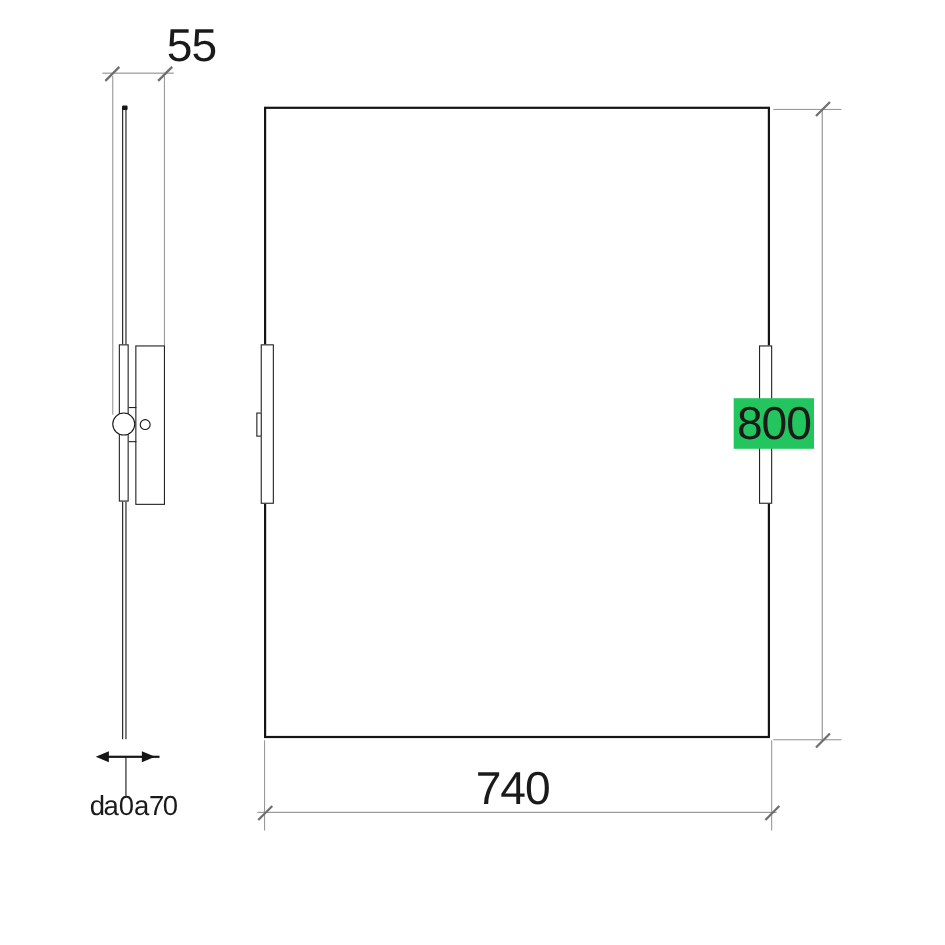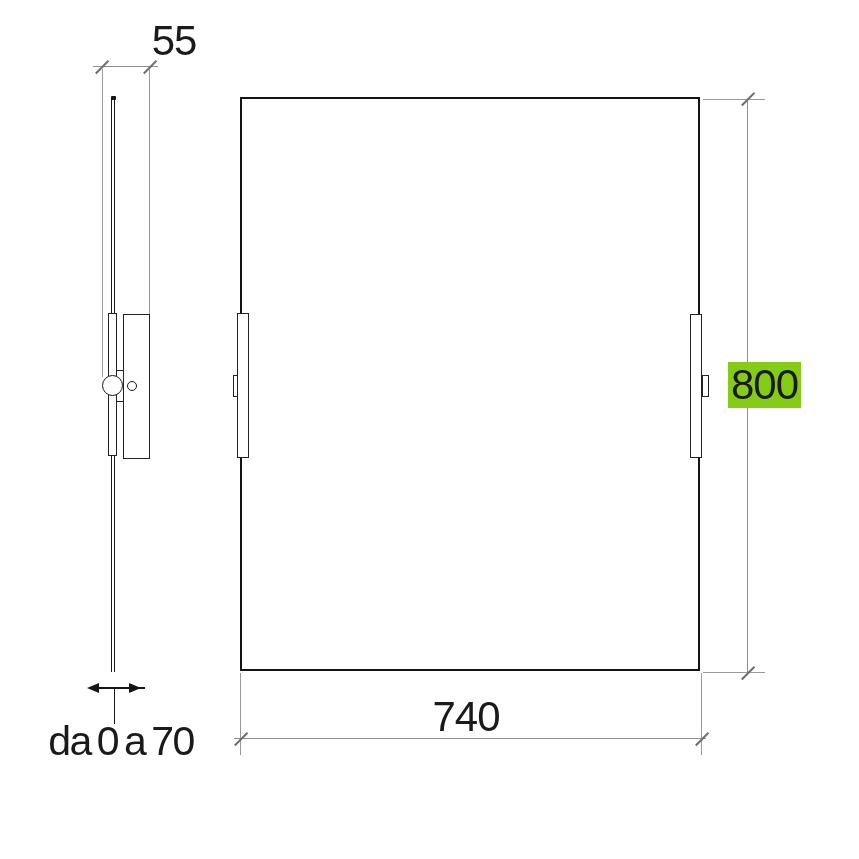--- a/index.html
+++ b/index.html
@@ -60,40 +60,40 @@
 
     <div class="circle" style="left:127px;top:381px;width:8px;height:8px;border:1.3px solid #161616;z-index:3;"></div>
 
     <div>
       <div class="abs blk" style="left:95px;top:687.3px;width:50px;height:1.6px;"></div>
       <div class="arrowhead" style="left:87px;top:683px;border-top:5px solid transparent;border-bottom:5px solid transparent;border-right:12px solid #161616;"></div>
       <div class="arrowhead" style="left:129px;top:683px;border-top:5px solid transparent;border-bottom:5px solid transparent;border-left:12px solid #161616;"></div>
       <div class="abs blk" style="left:113.8px;top:688px;width:1.3px;height:36px;"></div>
     </div>
 
-    <div class="abs dimtext" style="left:45px;top:721px;width:152px;text-align:center;font-size:41px;letter-spacing:-1.5px;word-spacing:-4px;">da 0 a 70</div>
+    <div class="abs dimtext" style="left:45px;top:721px;width:152px;text-align:center;font-size:25px;letter-spacing:-1.5px;word-spacing:-4px;">da 0 a 70</div>
   </div>
 
   <div>
 
     <div class="abs" style="left:240px;top:97px;width:456px;height:570px;background:#fff;
                 border:2.3px solid #141414;z-index:1;"></div>
 
     <div class="rect" style="left:237px;top:313px;width:10px;height:142.5px;z-index:2;"></div>
     <div class="rect" style="left:232.5px;top:375px;width:3.5px;height:20px;border-width:1.2px;z-index:2;"></div>
 
     <div class="rect" style="left:690px;top:314px;width:10px;height:141.5px;z-index:2;"></div>
     <div class="rect" style="left:702px;top:375px;width:5px;height:19.5px;border-width:1.2px;z-index:2;"></div>
 
     <div class="abs extline" style="left:703px;top:98.5px;width:62px;height:1px;"></div>
     <div class="abs extline" style="left:703px;top:672.3px;width:62px;height:1px;"></div>
     <div class="abs dimline" style="left:747.4px;top:99px;width:1px;height:574px;"></div>
     <div class="tick" style="left:747.9px;top:99px;"></div>
     <div class="tick" style="left:747.9px;top:672.8px;"></div>
-    <div class="abs dimtext" style="left:728px;top:362px;background:#84cc16;padding:2px 3px;z-index:5;">800</div>
+    <div class="abs dimtext" style="left:667px;top:362px;background:#22c55e;padding:2px 3px;z-index:5;">800</div>
 
     <div class="abs extline" style="left:240px;top:673px;width:1px;height:82px;"></div>
     <div class="abs extline" style="left:701px;top:673px;width:1px;height:82px;"></div>
     <div class="abs dimline" style="left:234px;top:738.4px;width:472px;height:1px;"></div>
     <div class="tick" style="left:240.5px;top:738.9px;"></div>
     <div class="tick" style="left:701.5px;top:738.9px;"></div>
     <div class="abs dimtext" style="left:416px;top:696px;width:100px;text-align:center;">740</div>
   </div>
 
 </div>

